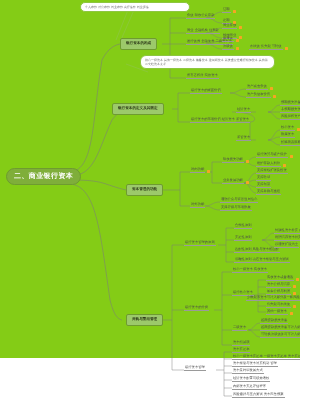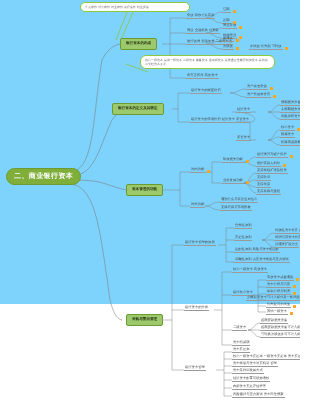--- a/index.html
+++ b/index.html
@@ -1,20 +1,20 @@
 <!DOCTYPE html>
 <html><head>
 <meta charset="utf-8">
 <style>
   html,body{margin:0;padding:0;}
   body{
     width:300px;height:401px;overflow:hidden;background:#ffffff;
     font-family:"DejaVu Sans","Liberation Sans",sans-serif;
   }
-  #canvas{position:relative;width:300px;height:304px;background:#7dd3fc;}
+  #canvas{position:relative;width:300px;height:358px;background:#84cc16;}
   svg.links{position:absolute;left:0;top:0;width:300px;height:401px;pointer-events:none;}
 
   
   .node{position:absolute;box-sizing:border-box;white-space:nowrap;}
 
   .root{
     background:#7FAE3A;border:1px solid #6E9B30;border-radius:9px;
     color:#ffffff;font-size:7px;font-weight:bold;letter-spacing:.4px;
     padding:4px 7px;line-height:1;
   }

